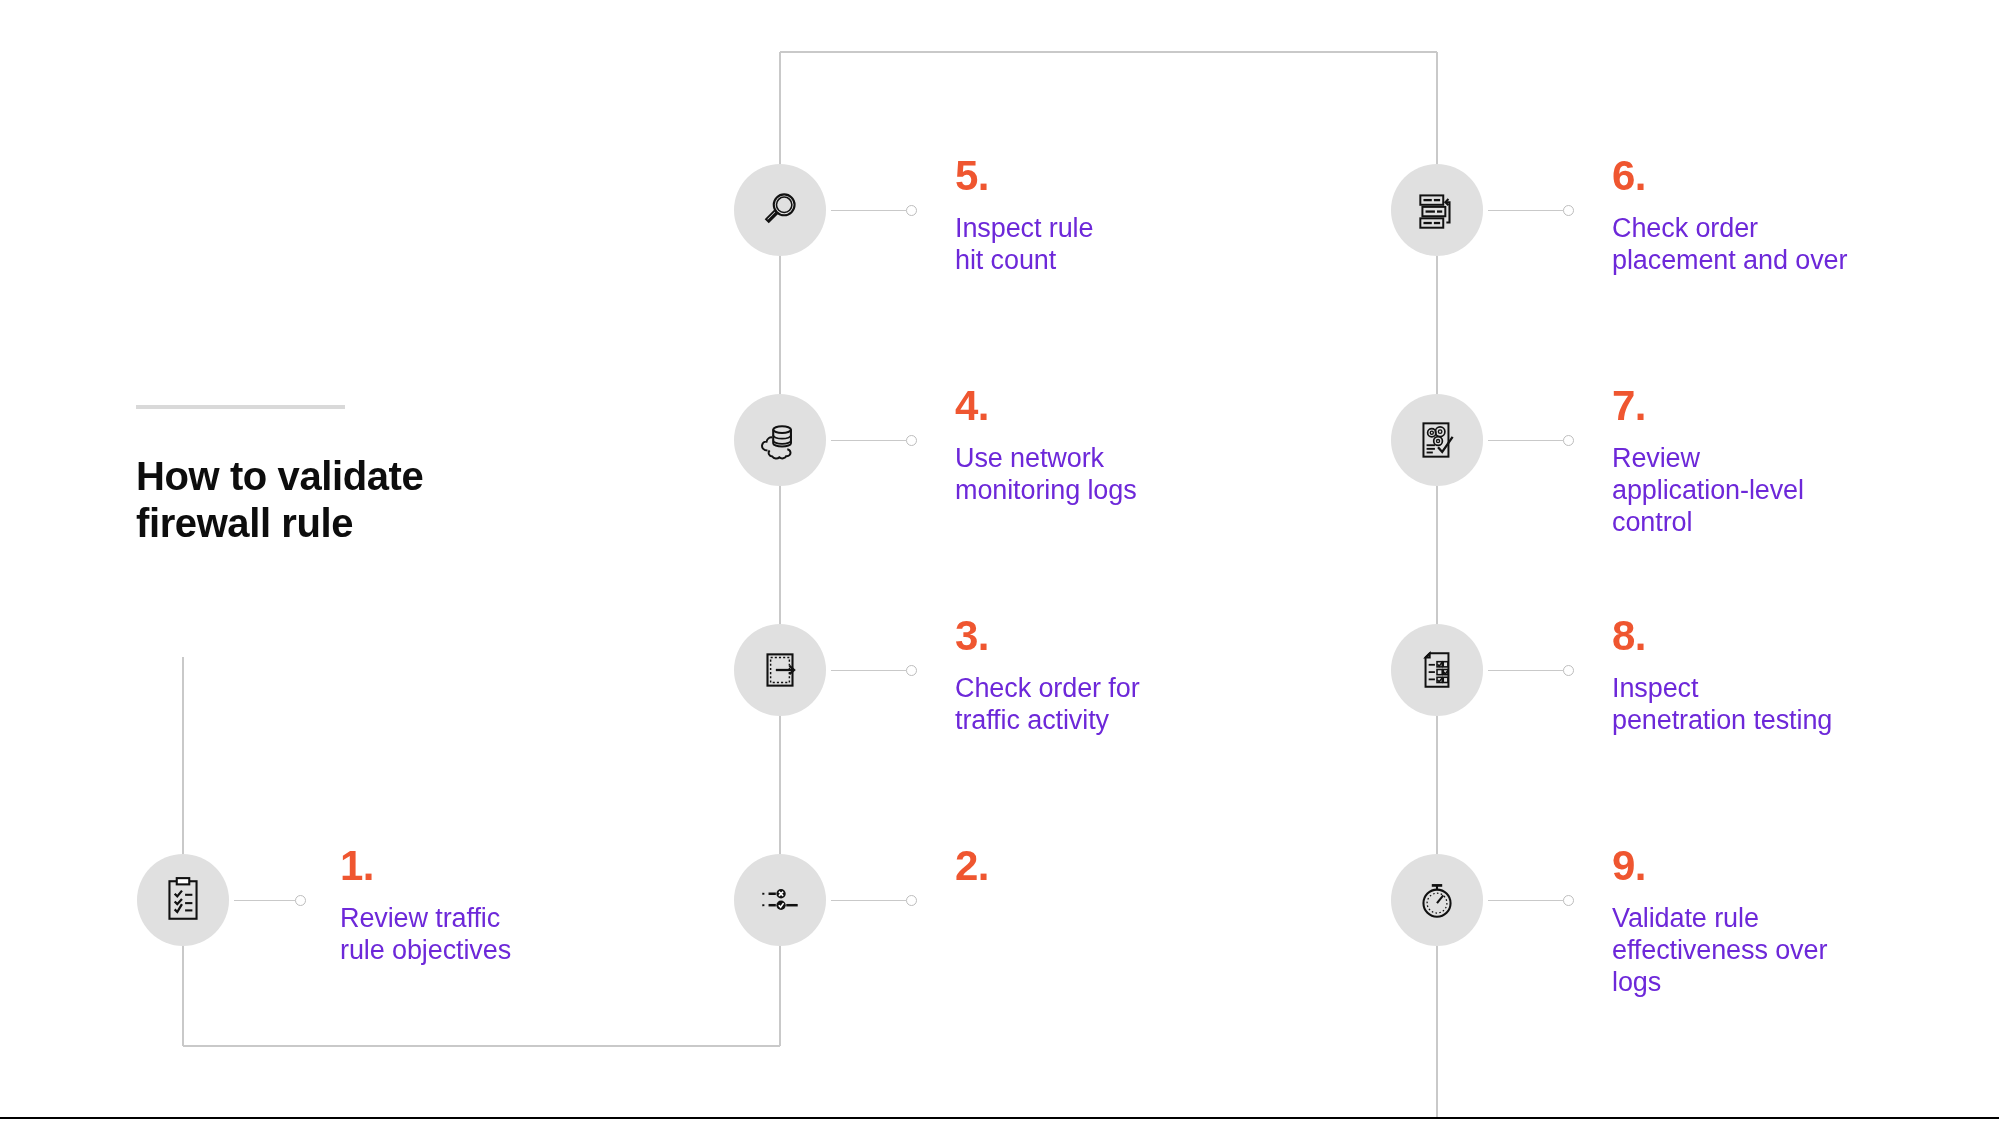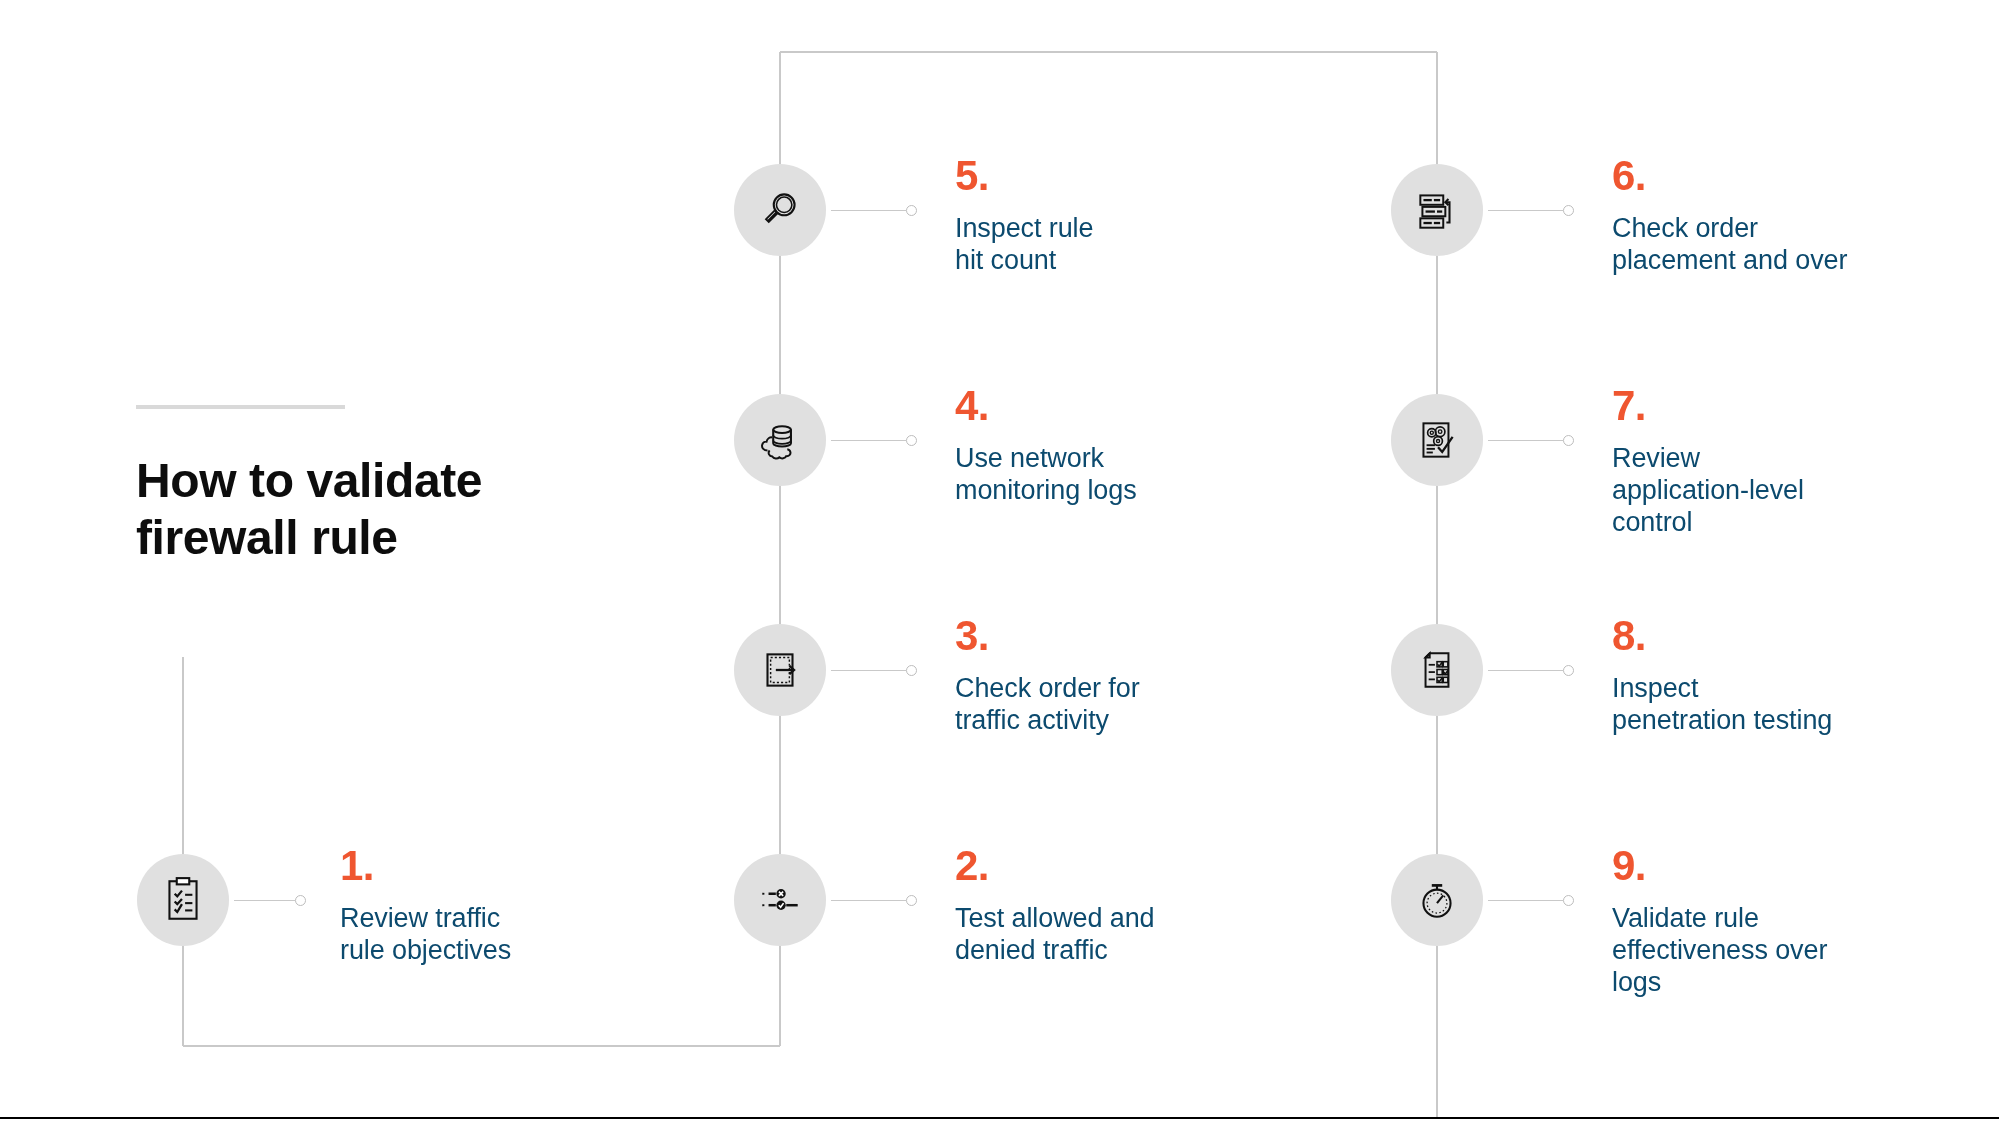--- a/index.html
+++ b/index.html
@@ -35,21 +35,21 @@
     top: 405px;
     width: 440px;
   }
   .title-rule {
     width: 209px;
     height: 4px;
     background: #d9d9d9;
     margin-bottom: 44px;
   }
   .title-text {
-    font-size: 48px;
+    font-size: 40px;
     line-height: 1.18;
     font-weight: bold;
     color: #0d0d0d;
     letter-spacing: -0.4px;
     margin: 0;
   }
 
   
   .step {
     position: absolute;
@@ -96,21 +96,21 @@
     font-size: 42px;
     font-weight: bold;
     color: #ef5630;
     line-height: 1;
     margin: 0 0 16px 0;
     letter-spacing: -0.5px;
   }
   .step-label {
     font-size: 27px;
     line-height: 1.18;
-    color: #0c4a6e;
+    color: #6d28d9;
     margin: 0;
     letter-spacing: -0.1px;
   }
 
   
   .bottom-rule {
     position: absolute;
     left: 0;
     top: 1117px;
     width: 1999px;
@@ -179,21 +179,20 @@
         <path d="M22.8 29 l1.8 1.9 L27.4 27" stroke="#fff" stroke-width="1.6"></path>
         <line x1="30" y1="29" x2="41" y2="29" stroke-width="2.4"></line>
       </svg>
     </div>
     <div class="step-stub" style="left:831px; top:894px; width:86px;">
       <div class="stub-line"></div>
       <div class="stub-dot"></div>
     </div>
     <div class="step-text" style="left:955px; top:845px; width:330px;">
       <div class="step-num">2.</div>
-      <div class="step-label"><span>Test allowed and</span><br><span>denied traffic</span></div>
     </div>
   </div>
 
   <div class="step">
     <div class="badge" style="left:734px; top:624px;">
       <svg viewBox="0 0 48 48" fill="none" stroke="#111" stroke-width="2">
         <rect x="12" y="9" width="24" height="30"></rect>
         <rect x="15" y="12" width="18" height="24" stroke-dasharray="2 2" stroke-width="1.4"></rect>
         <line x1="20" y1="24" x2="37" y2="24" stroke-width="2.2"></line>
         <path d="M33 20 l4.5 4 l-4.5 4" stroke-width="2.2"></path>

